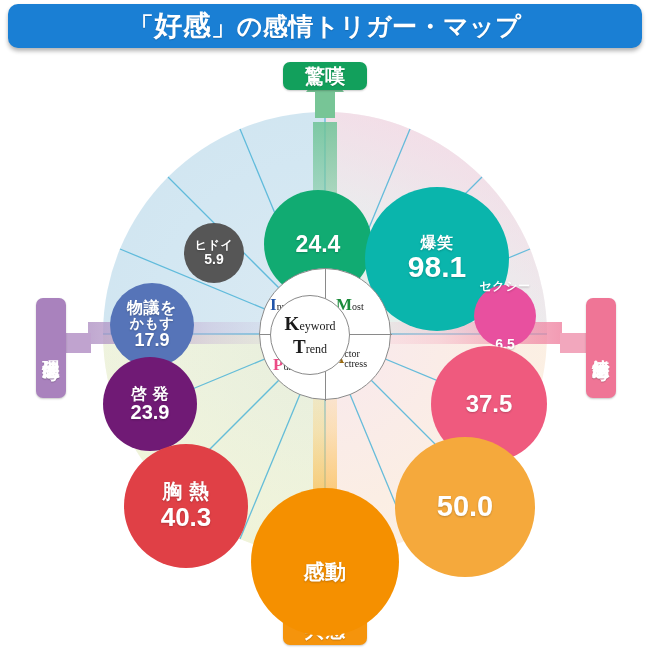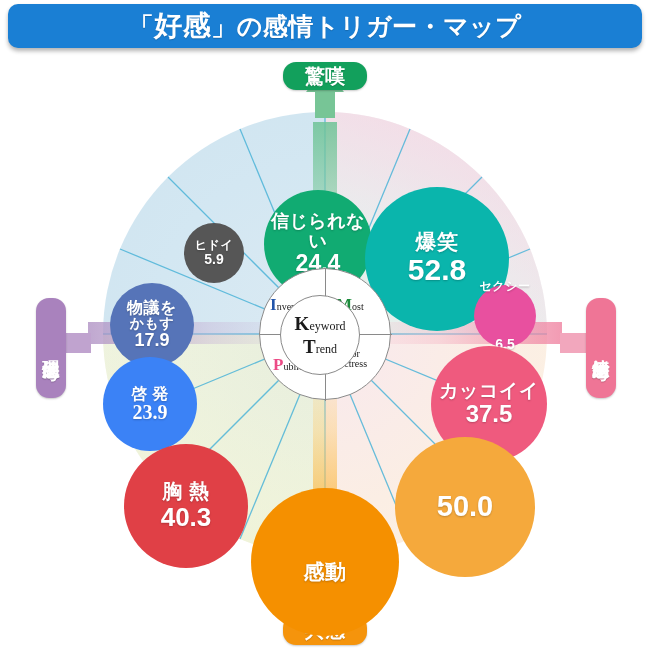--- a/index.html
+++ b/index.html
@@ -94,21 +94,21 @@
   .arrow-right {
     left: 586px; top: 272px; width: 0; height: 0;
     border-top: 19px solid transparent; border-bottom: 19px solid transparent;
     border-left: 24px solid #f2a7bd;
   }
   .arrow-right-stem { position: absolute; left: 560px; top: 283px; width: 28px; height: 20px; background: #f2a7bd; }
 
   
   .axis-badge {
     position: absolute;
-    border-radius: 13px;
+    border-radius: 7px;
     display: flex; align-items: center; justify-content: center;
     color: #ffffff; font-weight: bold;
     text-shadow: 0 1px 1px rgba(0,0,0,0.18);
     box-shadow: 0 1px 2px rgba(0,0,0,0.22);
     text-align: right;
   }
   .badge-top    { left: 283px; top: 12px;  width: 84px;  height: 28px; background: #12a05c; font-size: 20px; }
   .badge-bottom { left: 283px; top: 565px; width: 84px;  height: 30px; background: #f5940c; font-size: 20px; }
   .badge-left   { left: 36px;  top: 248px; width: 30px;  height: 100px; background: #a982bd; font-size: 17px;
                   writing-mode: vertical-rl; text-orientation: upright; letter-spacing: 1px; }
@@ -117,21 +117,21 @@
 
   
   .logo-outer {
     position: absolute; left: 259px; top: 218px;
     width: 132px; height: 132px; border-radius: 50%;
     background: #ffffff; border: 1px solid #8a8a8a;
   }
   .logo-cross-v { position: absolute; left: 65px; top: 0; width: 1px; height: 132px; background: #8a8a8a; }
   .logo-cross-h { position: absolute; left: 0; top: 65px; width: 132px; height: 1px; background: #8a8a8a; }
   .logo-inner {
-    position: absolute; left: 20px; top: 26px;
+    position: absolute; left: 10px; top: 26px;
     width: 80px; height: 80px; border-radius: 50%;
     background: #ffffff; border: 1px solid #8a8a8a;
     display: flex; flex-direction: column; align-items: center; justify-content: center;
     gap: 1px;
   }
   .logo-word { font-family: "Liberation Serif", "DejaVu Serif", serif; white-space: nowrap; color: #1a1a1a; }
   .logo-word .cap { font-size: 19px; font-weight: bold; }
   .logo-word .rest { font-size: 12px; }
   .logo-q { position: absolute; white-space: nowrap; font-family: "Liberation Serif", "DejaVu Serif", serif; }
   .logo-q .cap { font-size: 17px; font-weight: bold; }
@@ -217,41 +217,39 @@
     <div class="axis-badge badge-bottom">共感</div>
     <div class="axis-badge badge-left">理性的思考</div>
     <div class="axis-badge badge-right">情緒的思考</div>
 
     <div id="bubble-layer">
         <div class="bubble" style="left: 184px; top: 173px; width: 60px; height: 60px; background: rgb(86, 86, 86);">
           <div class="bl" style="font-size: 12px;">ヒドイ</div>
           <div class="bv" style="font-size: 14px;">5.9</div>
         </div>
         <div class="bubble" style="left: 264px; top: 140px; width: 108px; height: 108px; background: rgb(17, 171, 114);">
-          <div class="bl" style="font-size: 18px;">信じられない</div>
           <div class="bv" style="font-size: 23px;">24.4</div>
         </div>
         <div class="bubble" style="left: 365px; top: 137px; width: 144px; height: 144px; background: rgb(10, 181, 172);">
-          <div class="bl" style="font-size: 21px;">爆笑</div>
-          <div class="bv" style="font-size: 30px;">52.8</div>
+          <div class="bl" style="font-size: 16px;">爆笑</div>
+          <div class="bv" style="font-size: 30px;">98.1</div>
         </div>
         <div class="bubble" style="left: 474px; top: 235px; width: 62px; height: 62px; background: rgb(232, 80, 159);">
           <div class="bl" style="font-size: 12px;">セクシー</div>
           <div class="bv" style="font-size: 14px; margin-top: 44px;">6.5</div>
         </div>
         <div class="bubble" style="left: 110px; top: 233px; width: 84px; height: 84px; background: rgb(86, 116, 184);">
           <div class="bl" style="font-size: 16px;">物議を</div>
           <div class="bl" style="font-size: 14px;">かもす</div>
           <div class="bv" style="font-size: 18px;">17.9</div>
         </div>
         <div class="bubble" style="left: 431px; top: 296px; width: 116px; height: 116px; background: rgb(239, 90, 126);">
-          <div class="bl" style="font-size: 19px;">カッコイイ</div>
           <div class="bv" style="font-size: 24px;">37.5</div>
         </div>
-        <div class="bubble" style="left: 103px; top: 307px; width: 94px; height: 94px; background: #3b82f6; font-family: Liberation Serif, serif;">
+        <div class="bubble" style="left: 103px; top: 307px; width: 94px; height: 94px; background: #701a75;">
           <div class="bl" style="font-size: 16px;">啓 発</div>
           <div class="bv" style="font-size: 20px;">23.9</div>
         </div>
         <div class="bubble" style="left: 395px; top: 387px; width: 140px; height: 140px; background: rgb(245, 169, 60);">
           <div class="bv" style="font-size: 29px;">50.0</div>
         </div>
         <div class="bubble" style="left: 124px; top: 394px; width: 124px; height: 124px; background: rgb(224, 64, 70);">
           <div class="bl" style="font-size: 20px;">胸 熱</div>
           <div class="bv" style="font-size: 26px;">40.3</div>
         </div>

